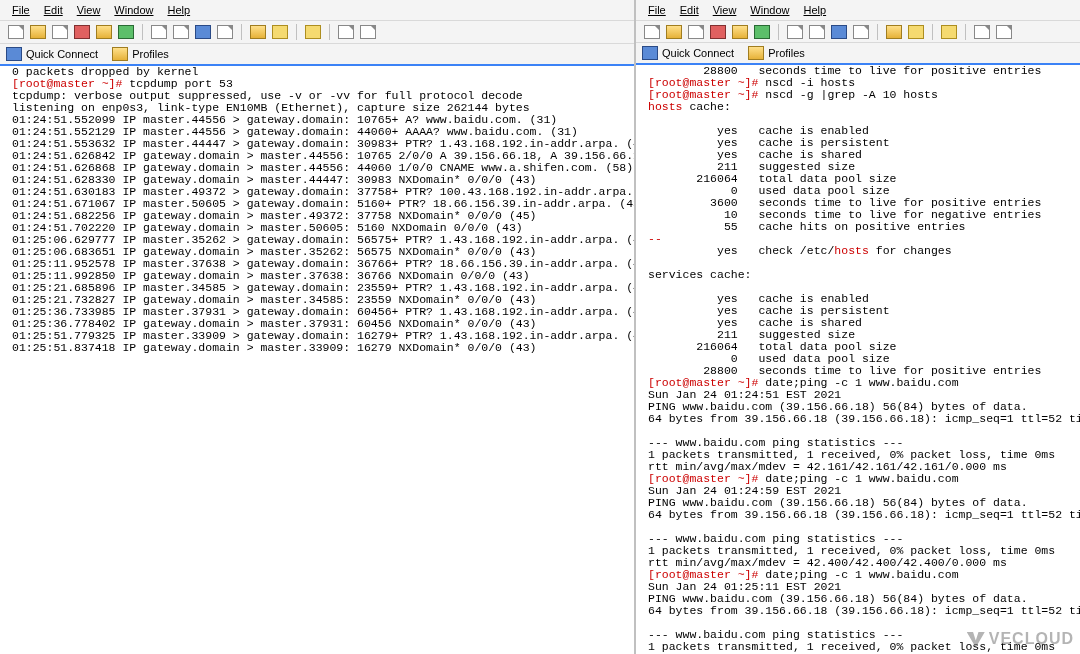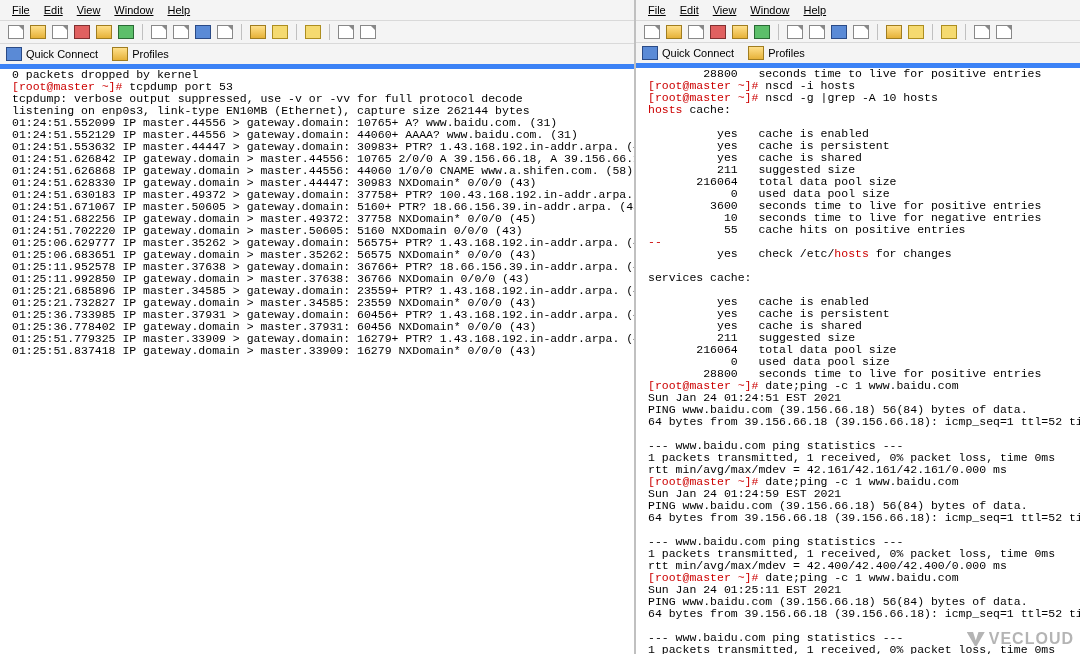--- a/index.html
+++ b/index.html
@@ -59,21 +59,21 @@
   .sep {
     width: 1px;
     height: 16px;
     background: #c0c0c0;
     margin: 0 4px;
   }
 
   .quickbar {
     height: 20px;
     background: #f4f4f4;
-    border-bottom: 5px solid #3b82f6;
+    border-bottom: 2px solid #3b82f6;
     display: flex;
     align-items: center;
     gap: 14px;
     padding-left: 6px;
     font-size: 11px;
   }
   .qitem { display:flex; align-items:center; gap:4px; }
 
   .terminal {
     flex: 1 1 auto;

